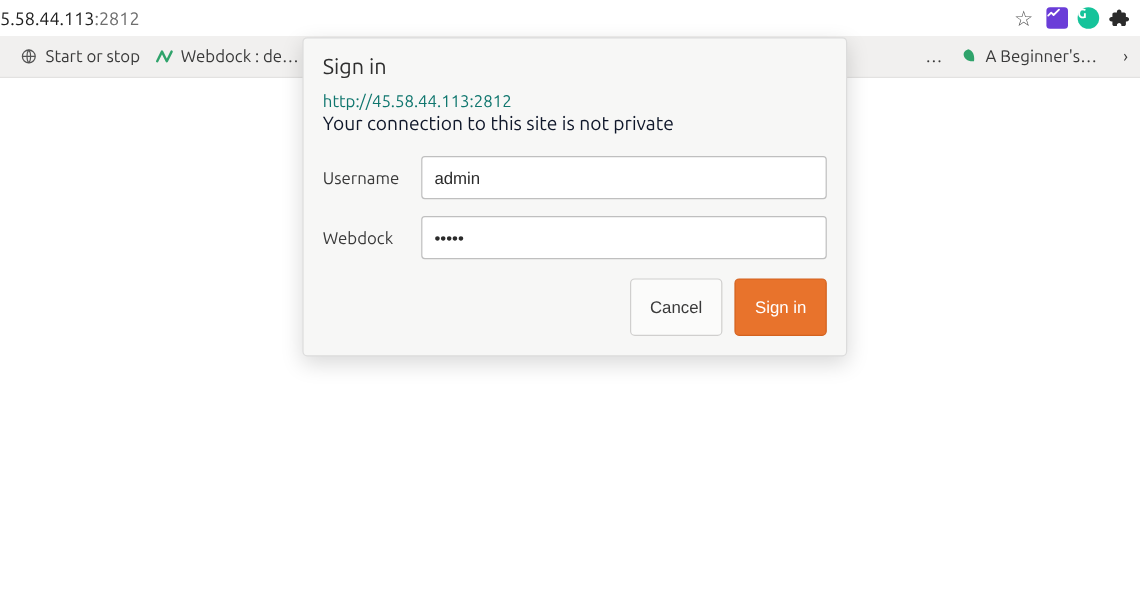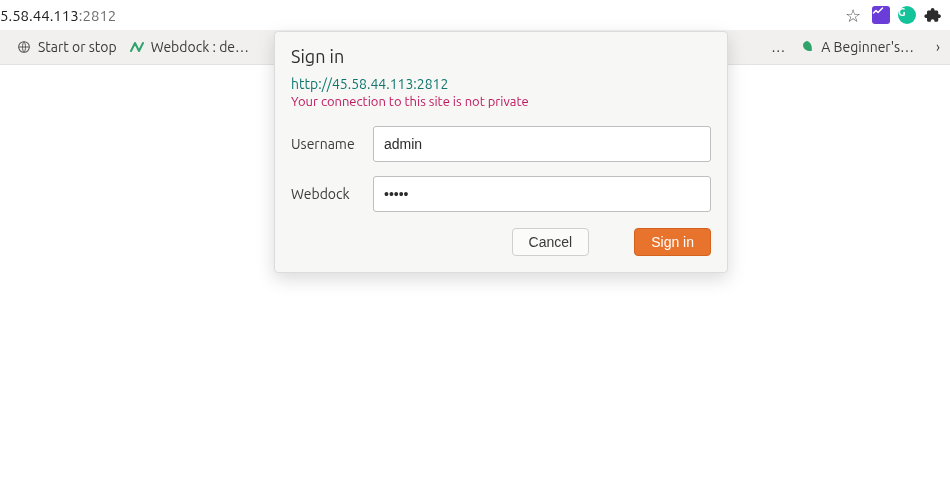--- a/index.html
+++ b/index.html
@@ -115,42 +115,42 @@
   .content {
     position: relative;
     width: 100%;
     height: calc(500px - 30px - 34px);
     background: #ffffff;
   }
 
   
   .auth-dialog {
     position: absolute;
-    left: 274px;
+    left: 252px;
     top: -34px; 
     width: 420px;
     background: #f7f7f6;
     border: 1px solid #dcdcdc;
     border-radius: 4px;
     box-shadow: 0 6px 18px rgba(0,0,0,0.15);
     padding: 14px 16px 16px 16px;
   }
   .auth-title {
     font-size: 18px;
     color: #2e2e2e;
     margin-bottom: 10px;
   }
   .auth-url {
     font-size: 14px;
     color: #0f766e;
     margin-bottom: 2px;
   }
   .auth-warn {
-    font-size: 13px;
-    color: #be185d;
+    font-size: 16px;
+    color: #0f172a;
     margin-bottom: 18px;
   }
   .field-row {
     display: flex;
     align-items: center;
     margin-bottom: 14px;
   }
   .field-label {
     width: 82px;
     font-size: 14px;
@@ -167,28 +167,27 @@
     color: #2b2b2b;
     outline: none;
   }
   .btn-row {
     display: flex;
     justify-content: flex-end;
     gap: 10px;
     margin-top: 16px;
   }
   .btn {
-    height: 28px;
+    height: 48px;
     padding: 0 16px;
     border-radius: 4px;
     font-size: 14px;
     cursor: pointer;
     display: inline-flex;
     align-items: center;
-    margin-left: 35px;
   }
   .btn-cancel {
     background: #fbfbfa;
     border: 1px solid #d0cfce;
     color: #3a3a3a;
   }
   .btn-signin {
     background: #e8732c;
     border: 1px solid #d3621f;
     color: #ffffff;

